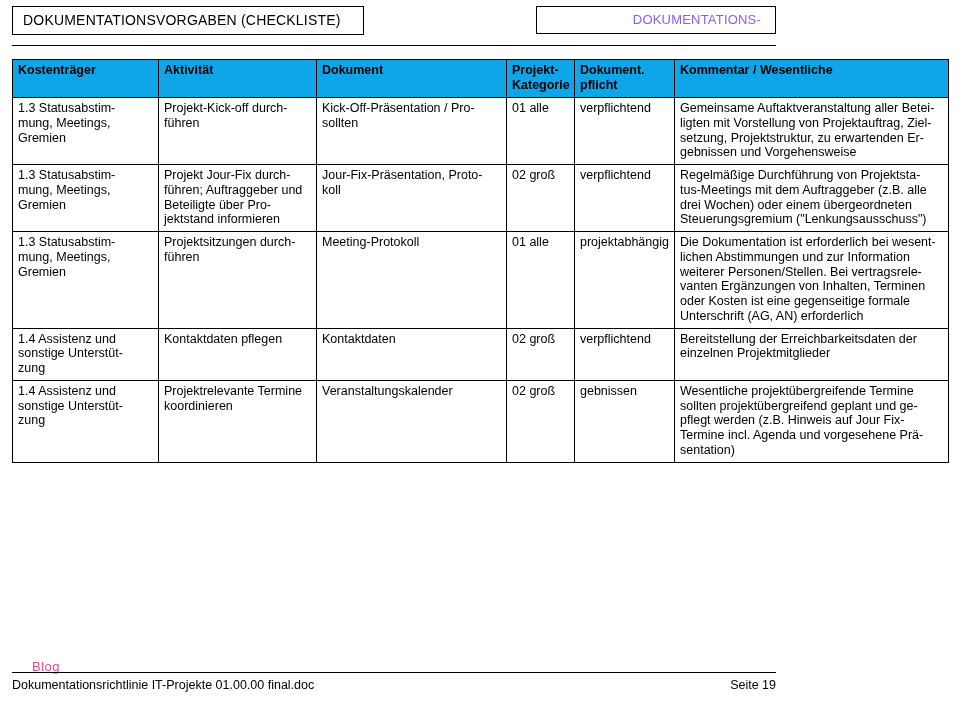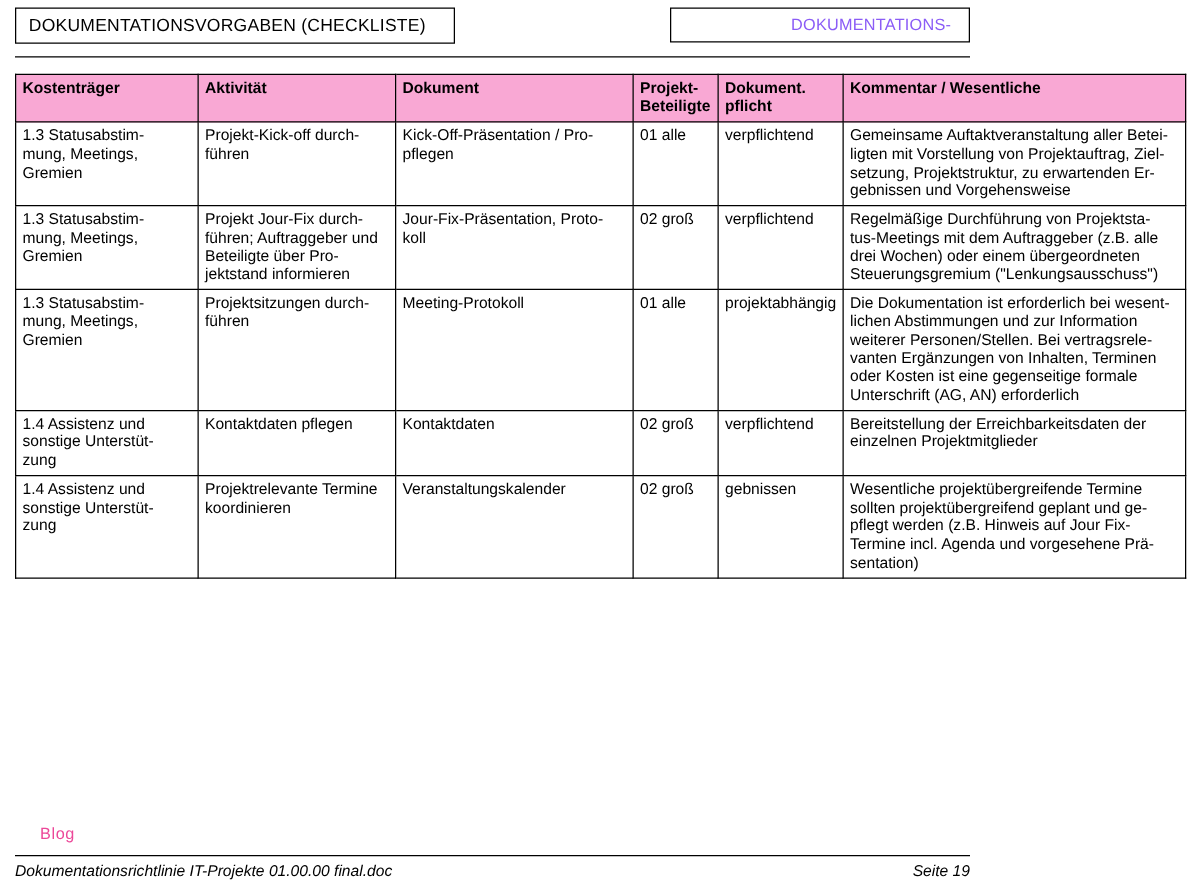--- a/index.html
+++ b/index.html
@@ -68,21 +68,21 @@
   }
   table.doc-table th,
   table.doc-table td {
     border: 1px solid #000;
     vertical-align: top;
     padding: 3px 5px 4px 5px;
     font-size: 12.5px;
     line-height: 1.18;
   }
   table.doc-table thead th {
-    background: #f9a8d4;
+    background: #0ea5e9;
     font-weight: bold;
     text-align: left;
     height: 30px;
   }
   .col-0 { width: 146px; }
   .col-1 { width: 158px; }
   .col-2 { width: 190px; }
   .col-3 { width: 68px; }
   .col-4 { width: 100px; }
   .col-5 { width: 274px; }
@@ -94,22 +94,21 @@
   td.cell-pflicht,
   td.cell-kommentar {
     white-space: pre-line;
   }
 
   
   .footer-area {
     position: absolute;
     left: 12px;
     right: 12px;
-    bottom: 6px;
-    font-style: italic;
+    bottom: 18px;
   }
   .footer-rule {
     border-bottom: 1px solid #000;
     margin-bottom: 5px;
   }
   .footer {
     display: flex;
     justify-content: space-between;
     font-size: 12.5px;
   }
@@ -145,35 +144,35 @@
         <col class="col-3">
         <col class="col-4">
         <col class="col-5">
     </colgroup>
     <thead>
       <tr>
         <th>Kostenträger</th>
         <th>Aktivität</th>
         <th>Dokument</th>
         <th style="white-space: pre-line;">Projekt-
-Beteiligte</th>
+Kategorie</th>
         <th style="white-space: pre-line;">Dokument.
 pflicht</th>
         <th>Kommentar / Wesentliche</th>
       </tr>
     </thead>
     <tbody>
       <tr>
         <td class="cell-kosten">1.3 Statusabstim-
 mung, Meetings,
 Gremien</td>
         <td class="cell-aktivitaet">Projekt-Kick-off durch-
 führen</td>
         <td class="cell-dokument">Kick-Off-Präsentation / Pro-
-pflegen</td>
+sollten</td>
         <td class="cell-kategorie">01 alle</td>
         <td class="cell-pflicht">verpflichtend</td>
         <td class="cell-kommentar">Gemeinsame Auftaktveranstaltung aller Betei-
 ligten mit Vorstellung von Projektauftrag, Ziel-
 setzung, Projektstruktur, zu erwartenden Er-
 gebnissen und Vorgehensweise</td>
       </tr>
       <tr>
         <td class="cell-kosten">1.3 Statusabstim-
 mung, Meetings,

